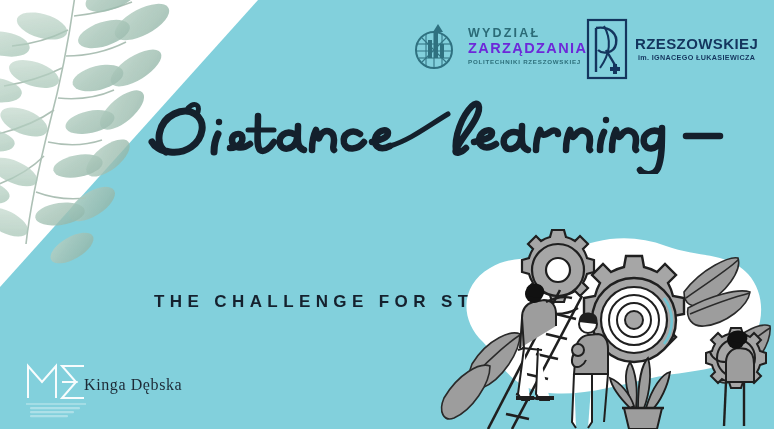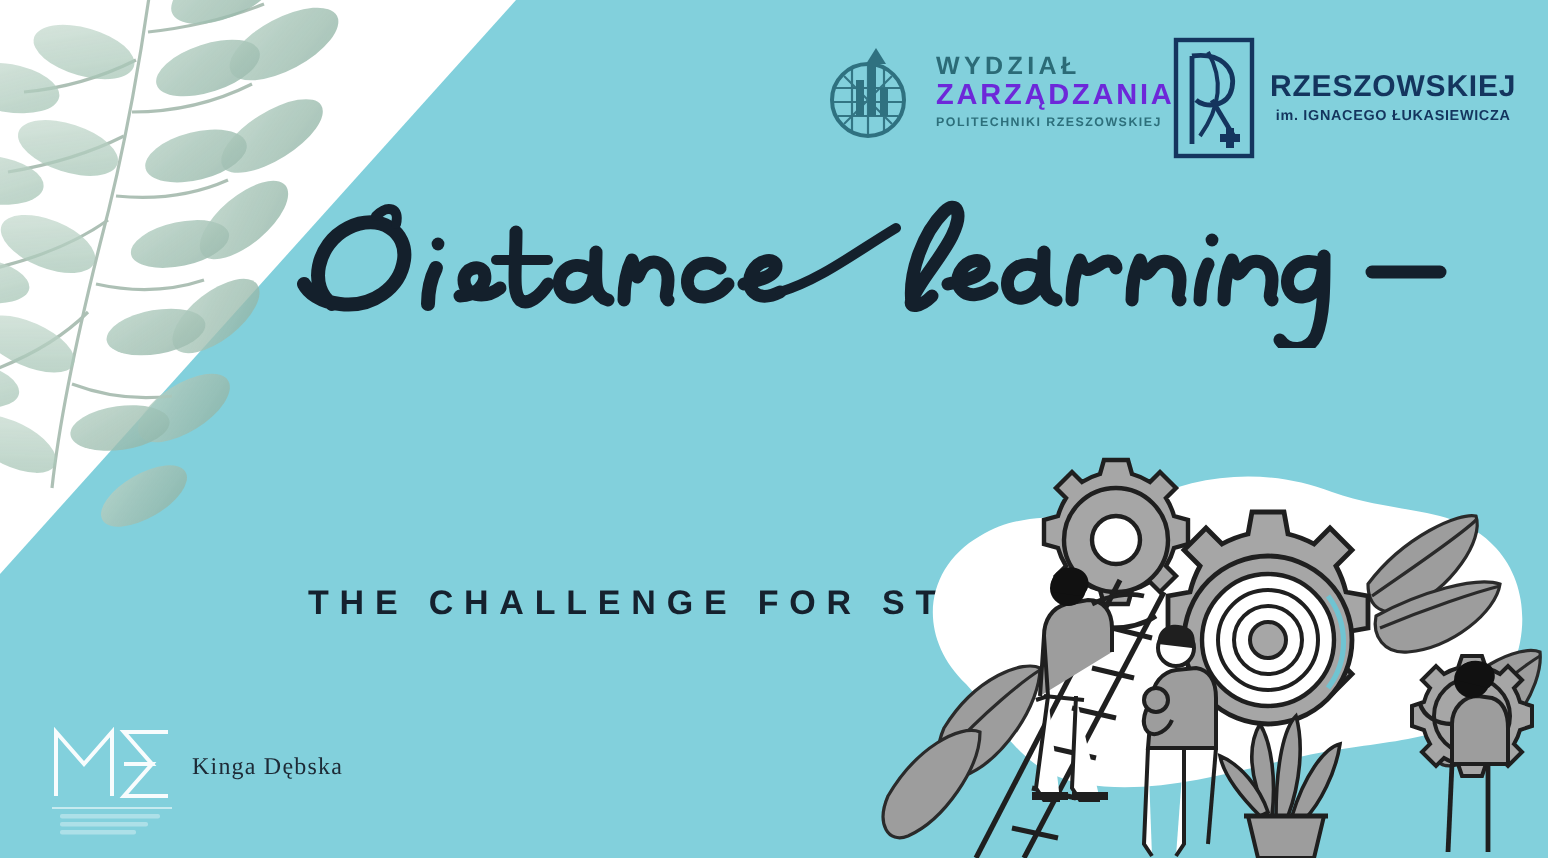--- a/index.html
+++ b/index.html
@@ -55,23 +55,23 @@
     color:#15212e;
     white-space:nowrap;
   }
 
   
   .illus{position:absolute;left:438px;top:222px;width:336px;height:207px;}
 
   
   .me-logo{position:absolute;left:22px;top:352px;width:70px;height:66px;}
   .byline{
-    position:absolute;left:96px;top:376px;
+    position:absolute;left:84px;top:376px;
     font-family:"Liberation Serif", serif;
-    font-size:12px;letter-spacing:.6px;color:#1d2a36;
+    font-size:16px;letter-spacing:.6px;color:#1d2a36;
     white-space:nowrap;
   }
 </style>
 </head>
 <body>
 
 <div id="slide">
 
   <div class="wedge"></div>
 

